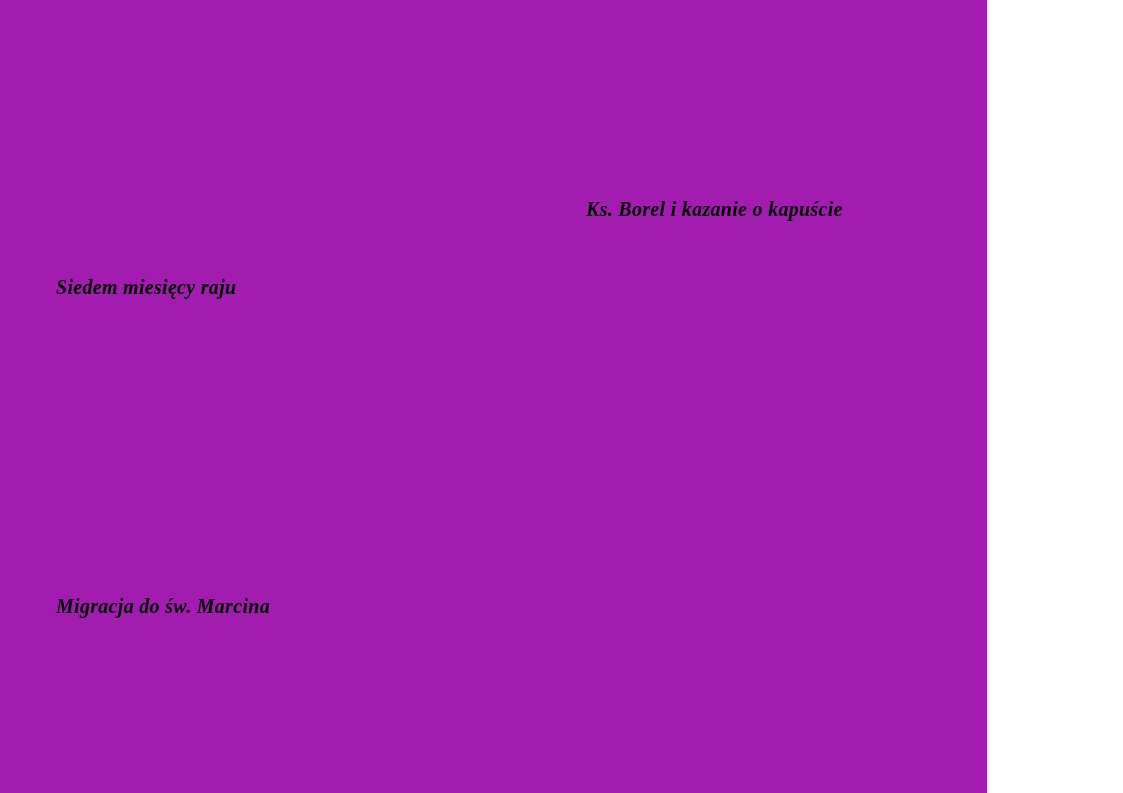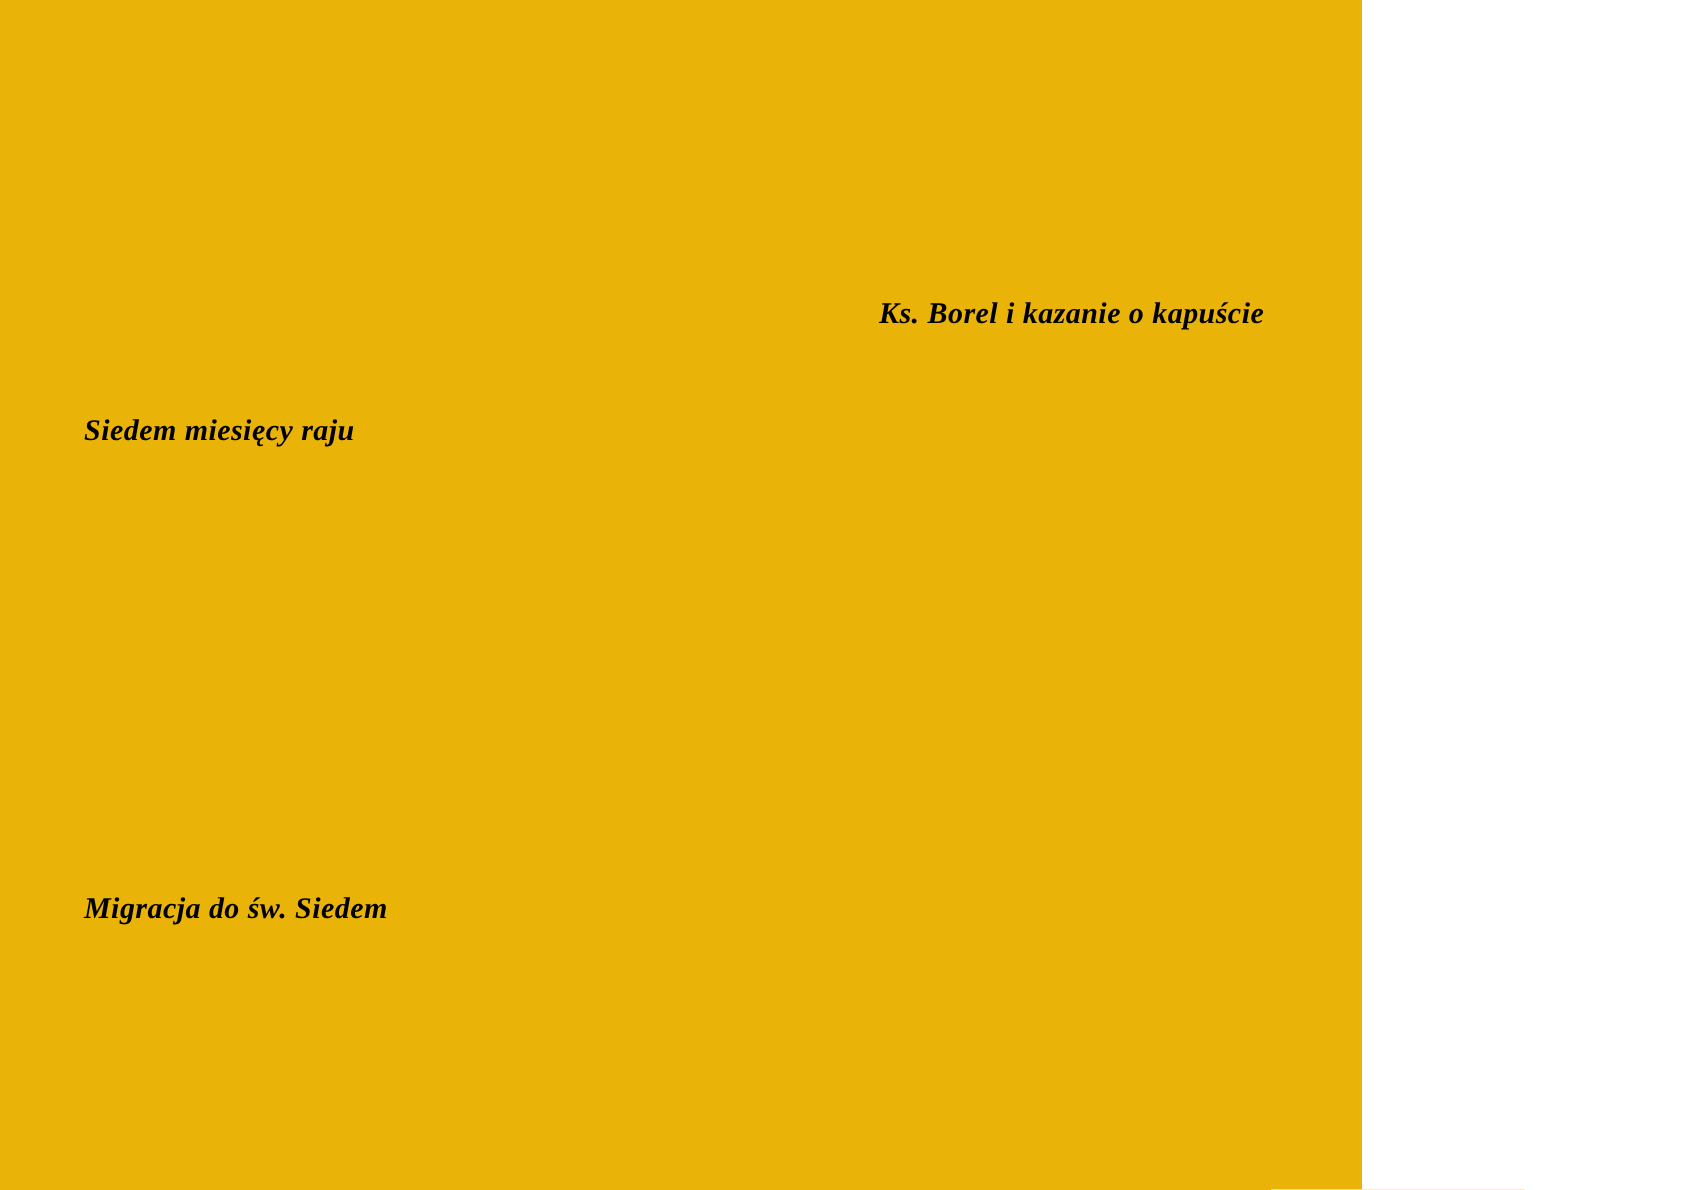--- a/index.html
+++ b/index.html
@@ -2,23 +2,23 @@
 <html><head>
 <meta charset="utf-8">
 <style>
   html, body {
     margin: 0;
     padding: 0;
     background: #ffffff;
   }
   .page {
     position: relative;
-    width: 908px;
+    width: 987px;
     height: 793px;
-    background: #eab308;
+    background: #a21caf;
     overflow: hidden;
     font-family: "Liberation Serif", "DejaVu Serif", serif;
   }
   .doc-text {
     position: absolute;
     font-style: italic;
     font-weight: bold;
     font-size: 20px;
     line-height: 1.15;
     color: #000000;
@@ -40,14 +40,14 @@
   }
 </style>
 </head>
 <body>
 
 <div class="page">
   <div class="doc-text chapter-title-right">Ks. Borel i kazanie o kapuście</div>
 
   <div class="doc-text chapter-title-left-1">Siedem miesięcy raju</div>
 
-  <div class="doc-text chapter-title-left-2">Migracja do św. Siedem</div>
+  <div class="doc-text chapter-title-left-2">Migracja do św. Marcina</div>
 </div>
 
 </body></html>

